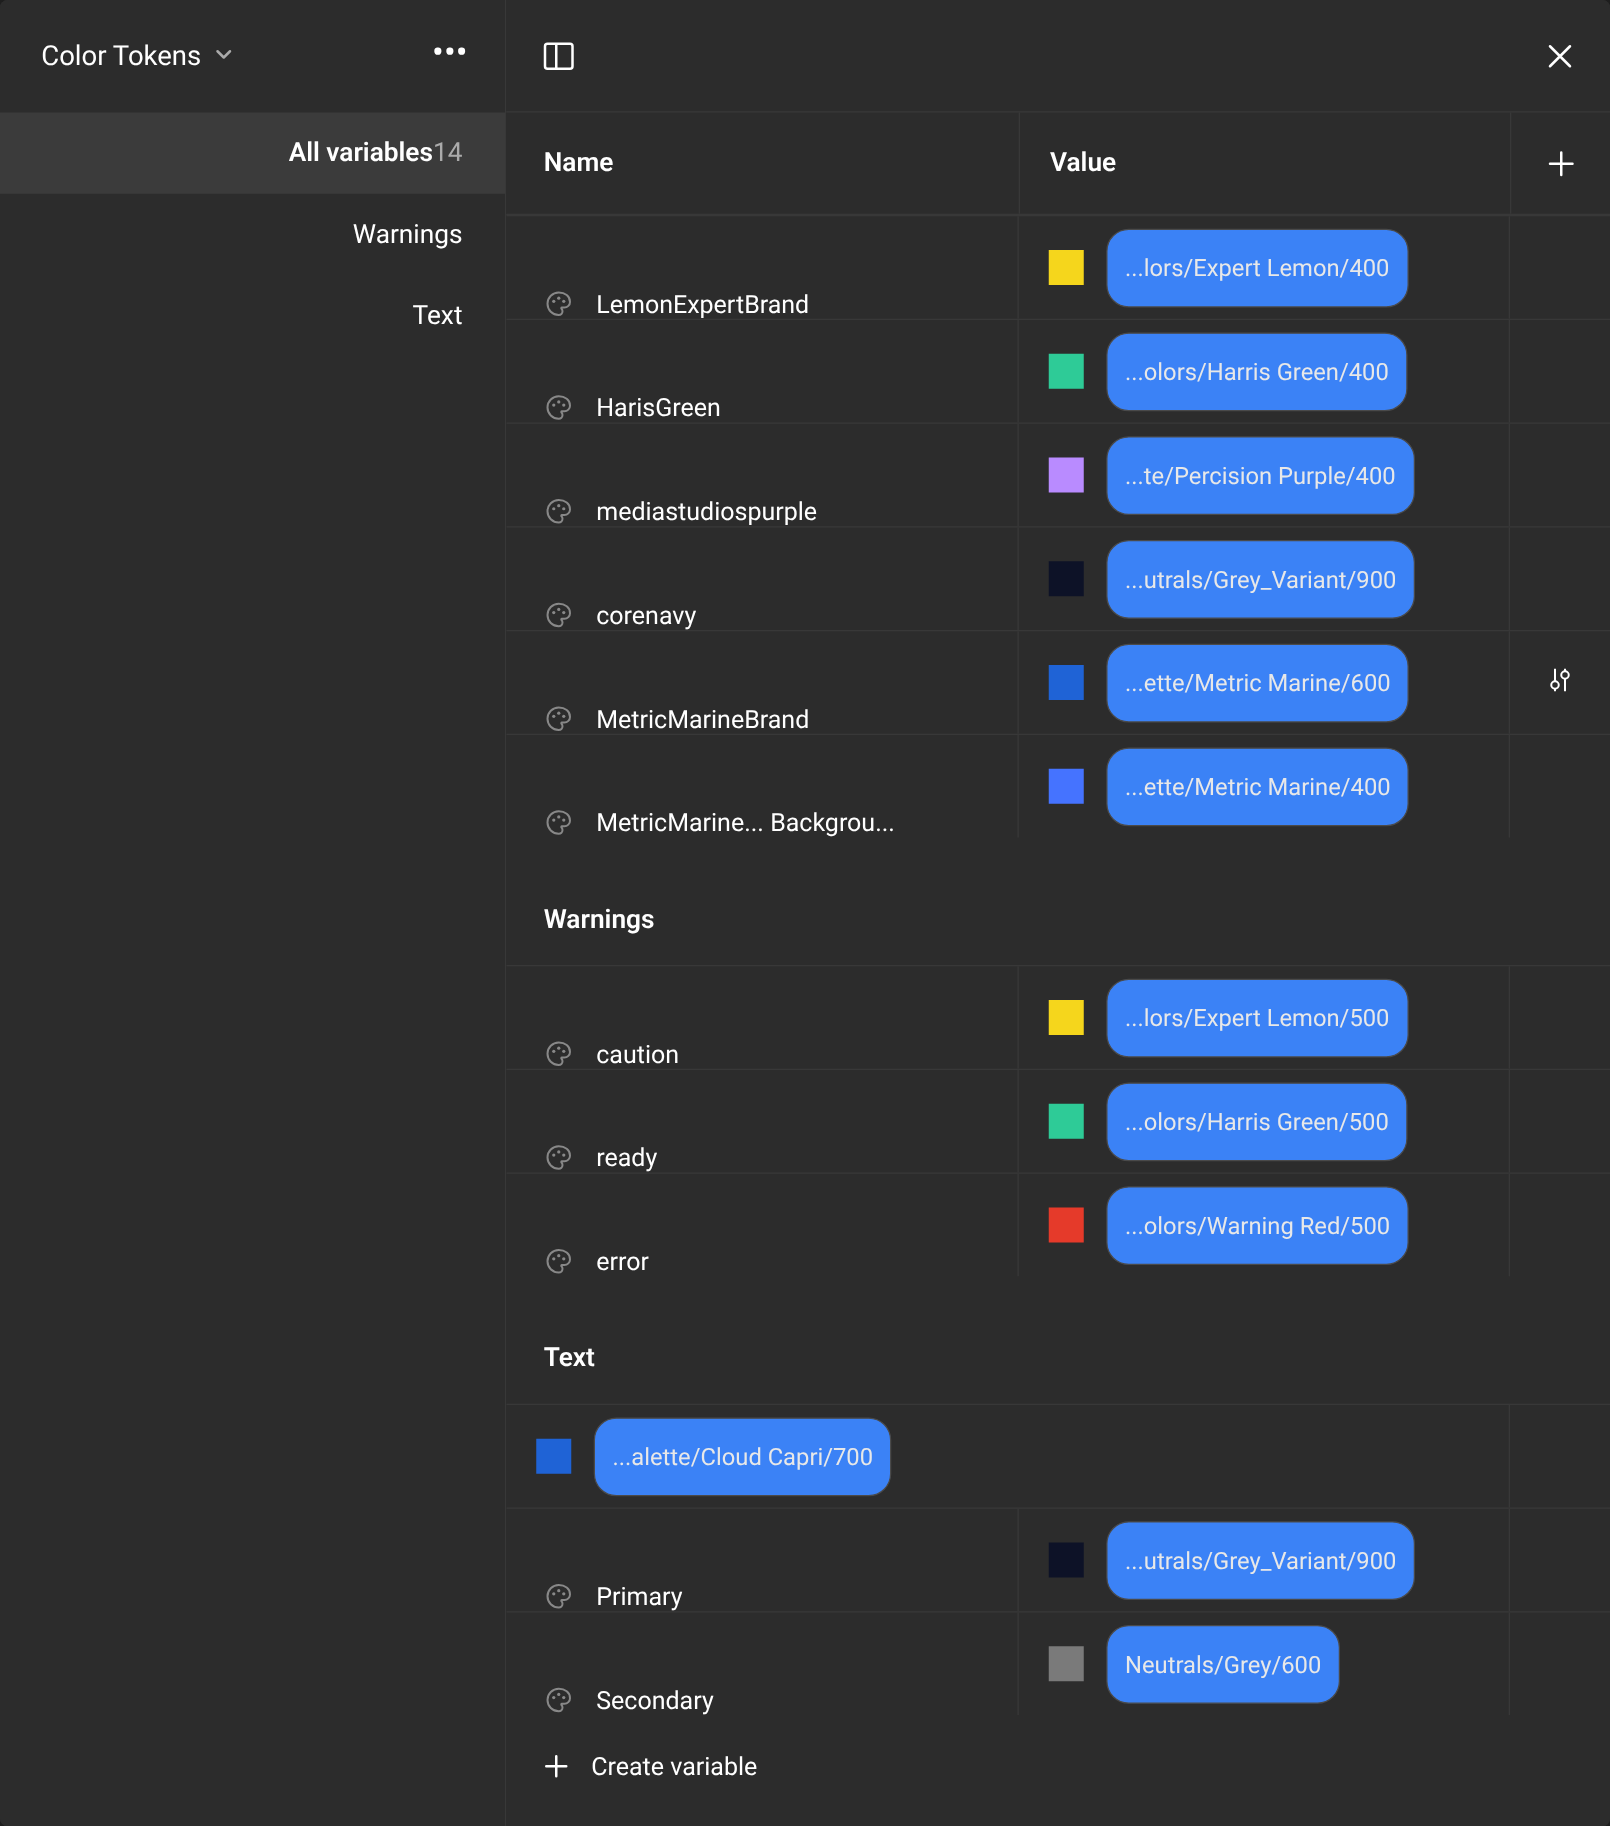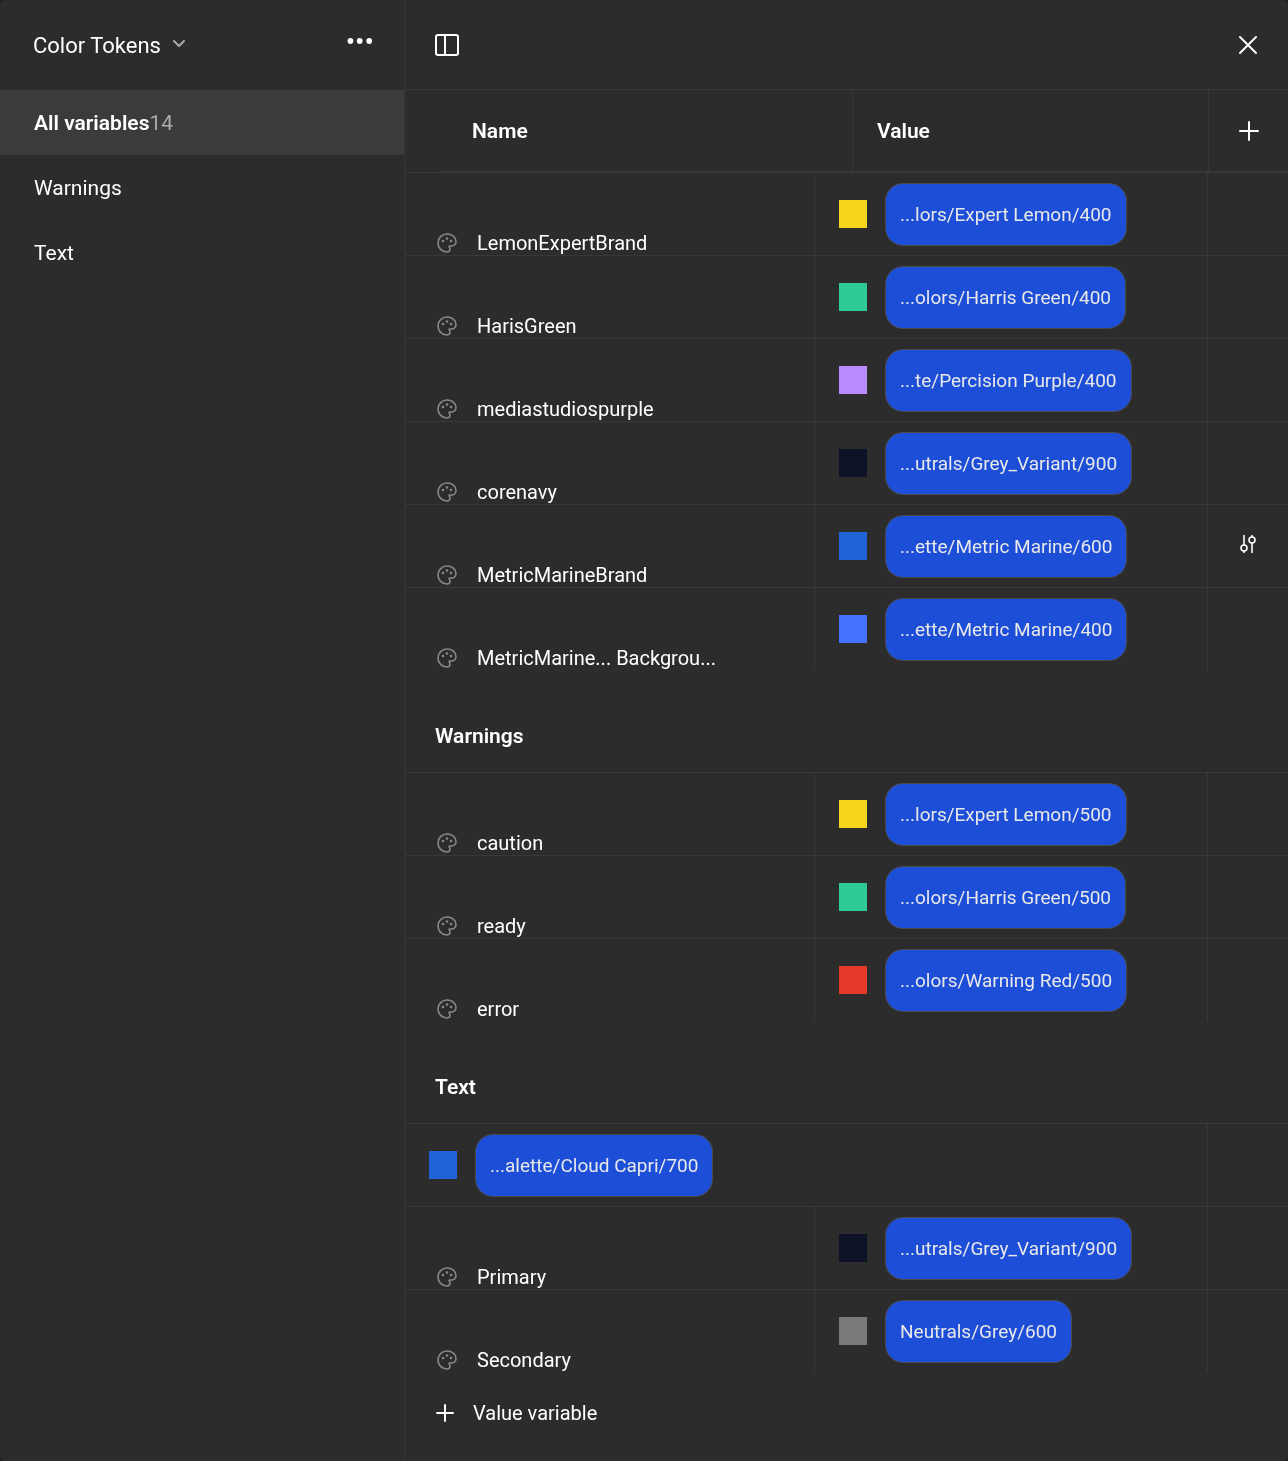--- a/index.html
+++ b/index.html
@@ -50,21 +50,21 @@
   .more-dots {
     color: #fff;
     font-size: 28px;
     letter-spacing: 0px;
     padding-bottom: 8px;
   }
   .sidebar-item {
     height: 65px;
     display: flex;
     align-items: center;
-    justify-content: flex-start;
+    justify-content: flex-end;
     padding: 0 34px;
     font-size: 21px;
     cursor: pointer;
   }
   .sidebar-item.active {
     background: #3b3b3b;
     font-weight: 600;
   }
   .sidebar-item .count {
     color: #aaa;
@@ -84,21 +84,20 @@
     padding: 0 28px;
     border-bottom: 1px solid #383838;
   }
   .panel-icon svg, .close-icon svg, .plus-icon svg, .sliders-icon svg {
     display: block;
   }
   .columns-header {
     display: flex;
     height: 82px;
     border-bottom: 1px solid #383838;
-    margin-left: 37px;
   }
   .col-name-h {
     width: 410px;
     padding-left: 30px;
     display: flex;
     align-items: center;
     font-size: 21px;
     font-weight: 600;
   }
   .col-value-h {
@@ -167,21 +166,21 @@
     gap: 18px;
     border-right: 1px solid #383838;
   }
   .swatch {
     width: 28px;
     height: 28px;
     border-radius: 0;
     flex-shrink: 0;
   }
   .pill {
-    background: #1d4ed8;
+    background: #3b82f6;
     border: 1px solid #4a4a4a;
     border-radius: 18px;
     padding: 19px 14px;
     font-size: 19px;
     color: #e8e8e8;
     white-space: nowrap;
     max-width: 270px;
     overflow: hidden;
   }
   .col-action {
@@ -471,18 +470,18 @@
             <span class="pill">Neutrals/Grey/600</span>
           </div>
           <div class="col-action"></div>
         </div>
         <div class="create-row">
           <span class="plus-small">
             <svg width="20" height="20" viewBox="0 0 20 20" fill="none">
               <path d="M10 2v16M2 10h16" stroke="#fff" stroke-width="2" stroke-linecap="round"></path>
             </svg>
           </span>
-          <span>Value variable</span>
+          <span>Create variable</span>
         </div>
       </div>
 
   </div>
 </div>
 
 </body></html>

